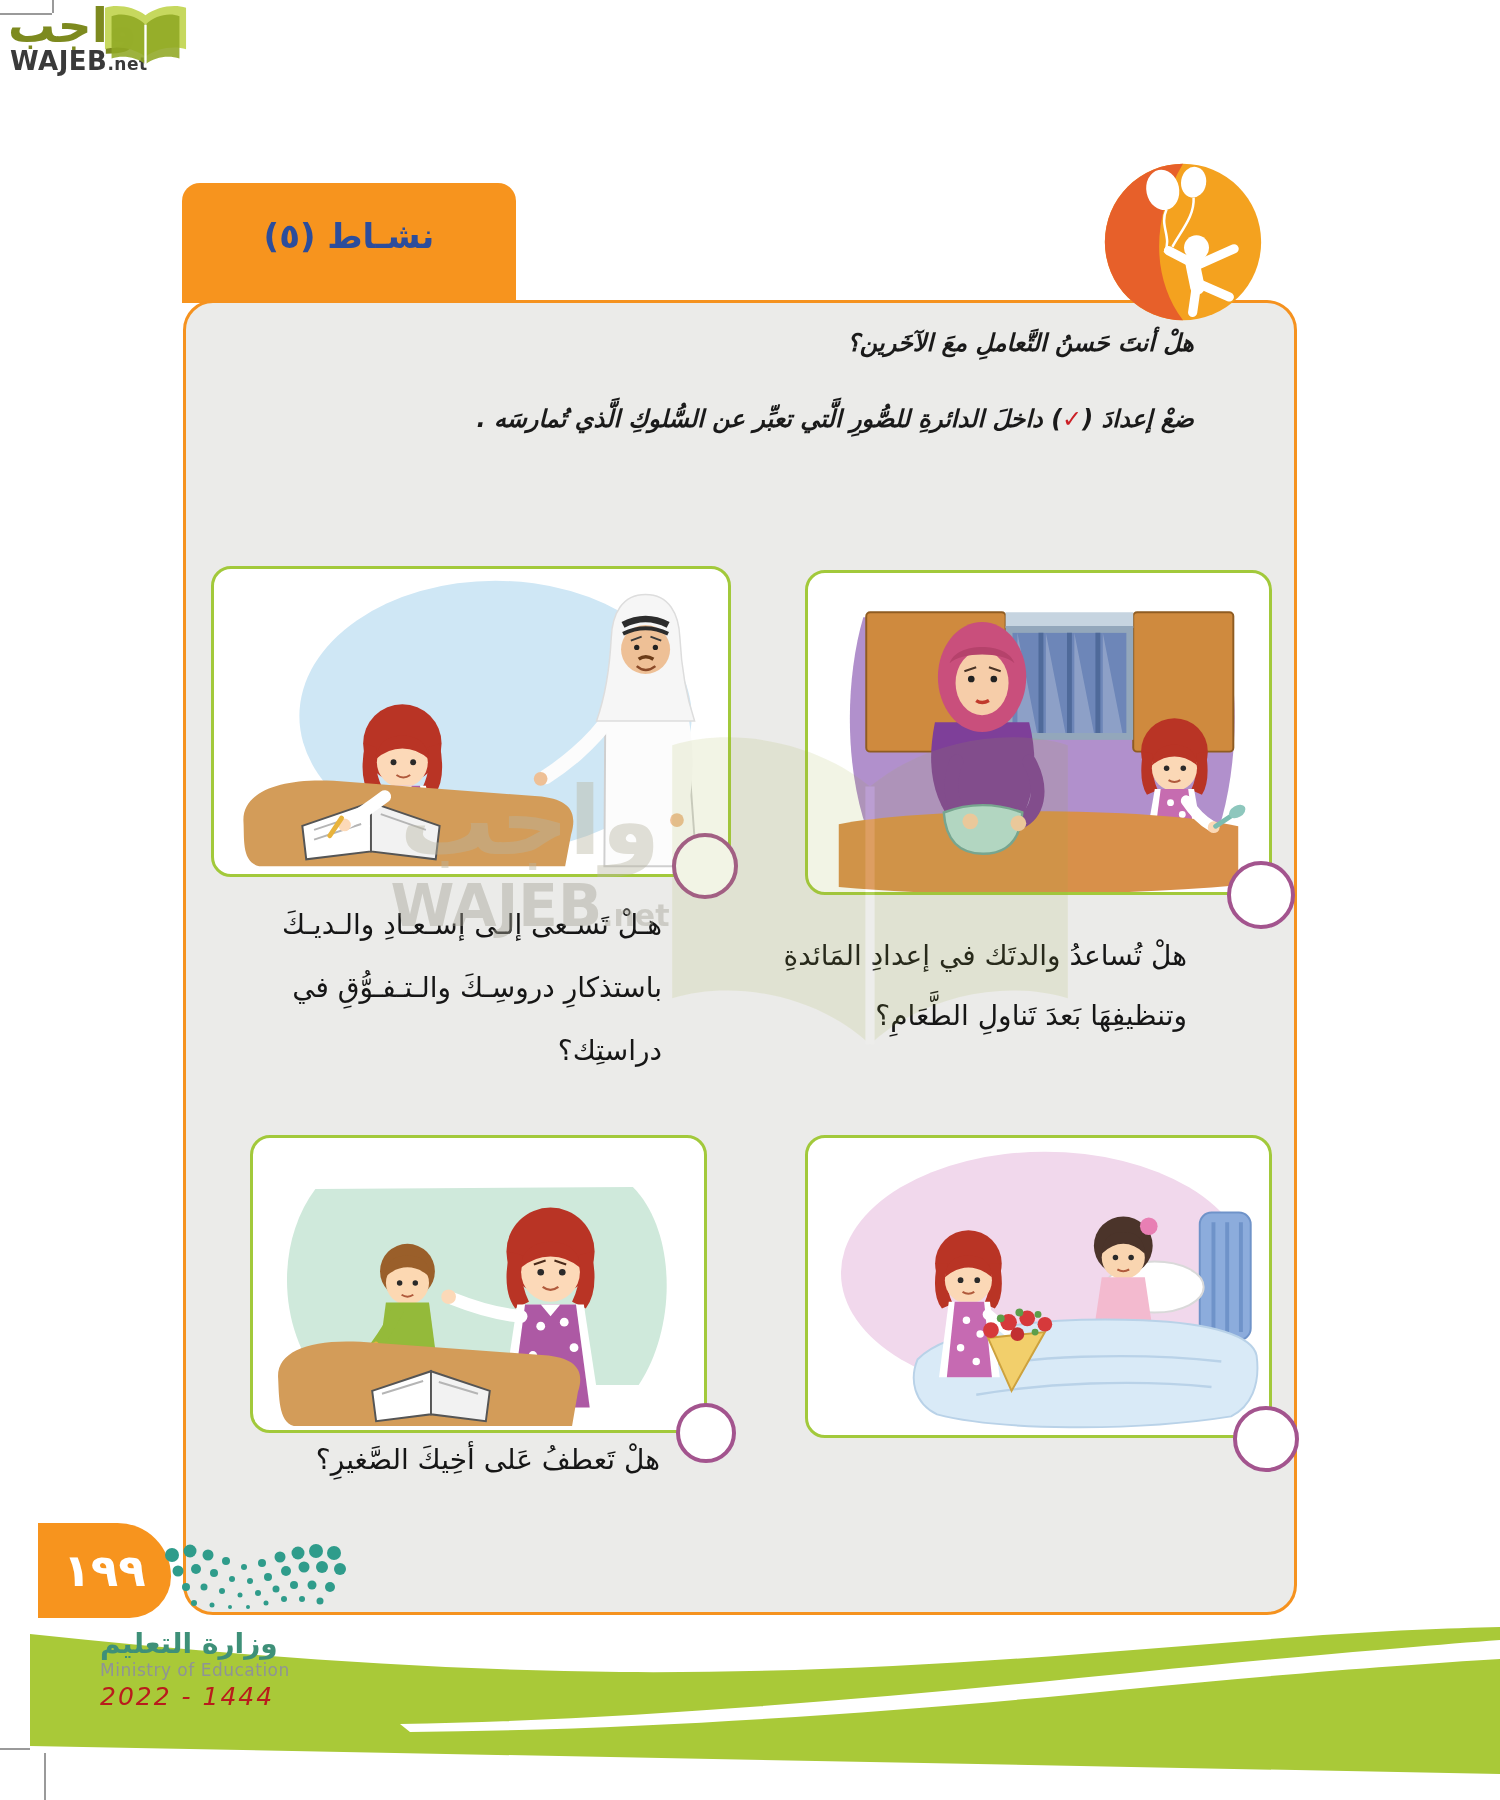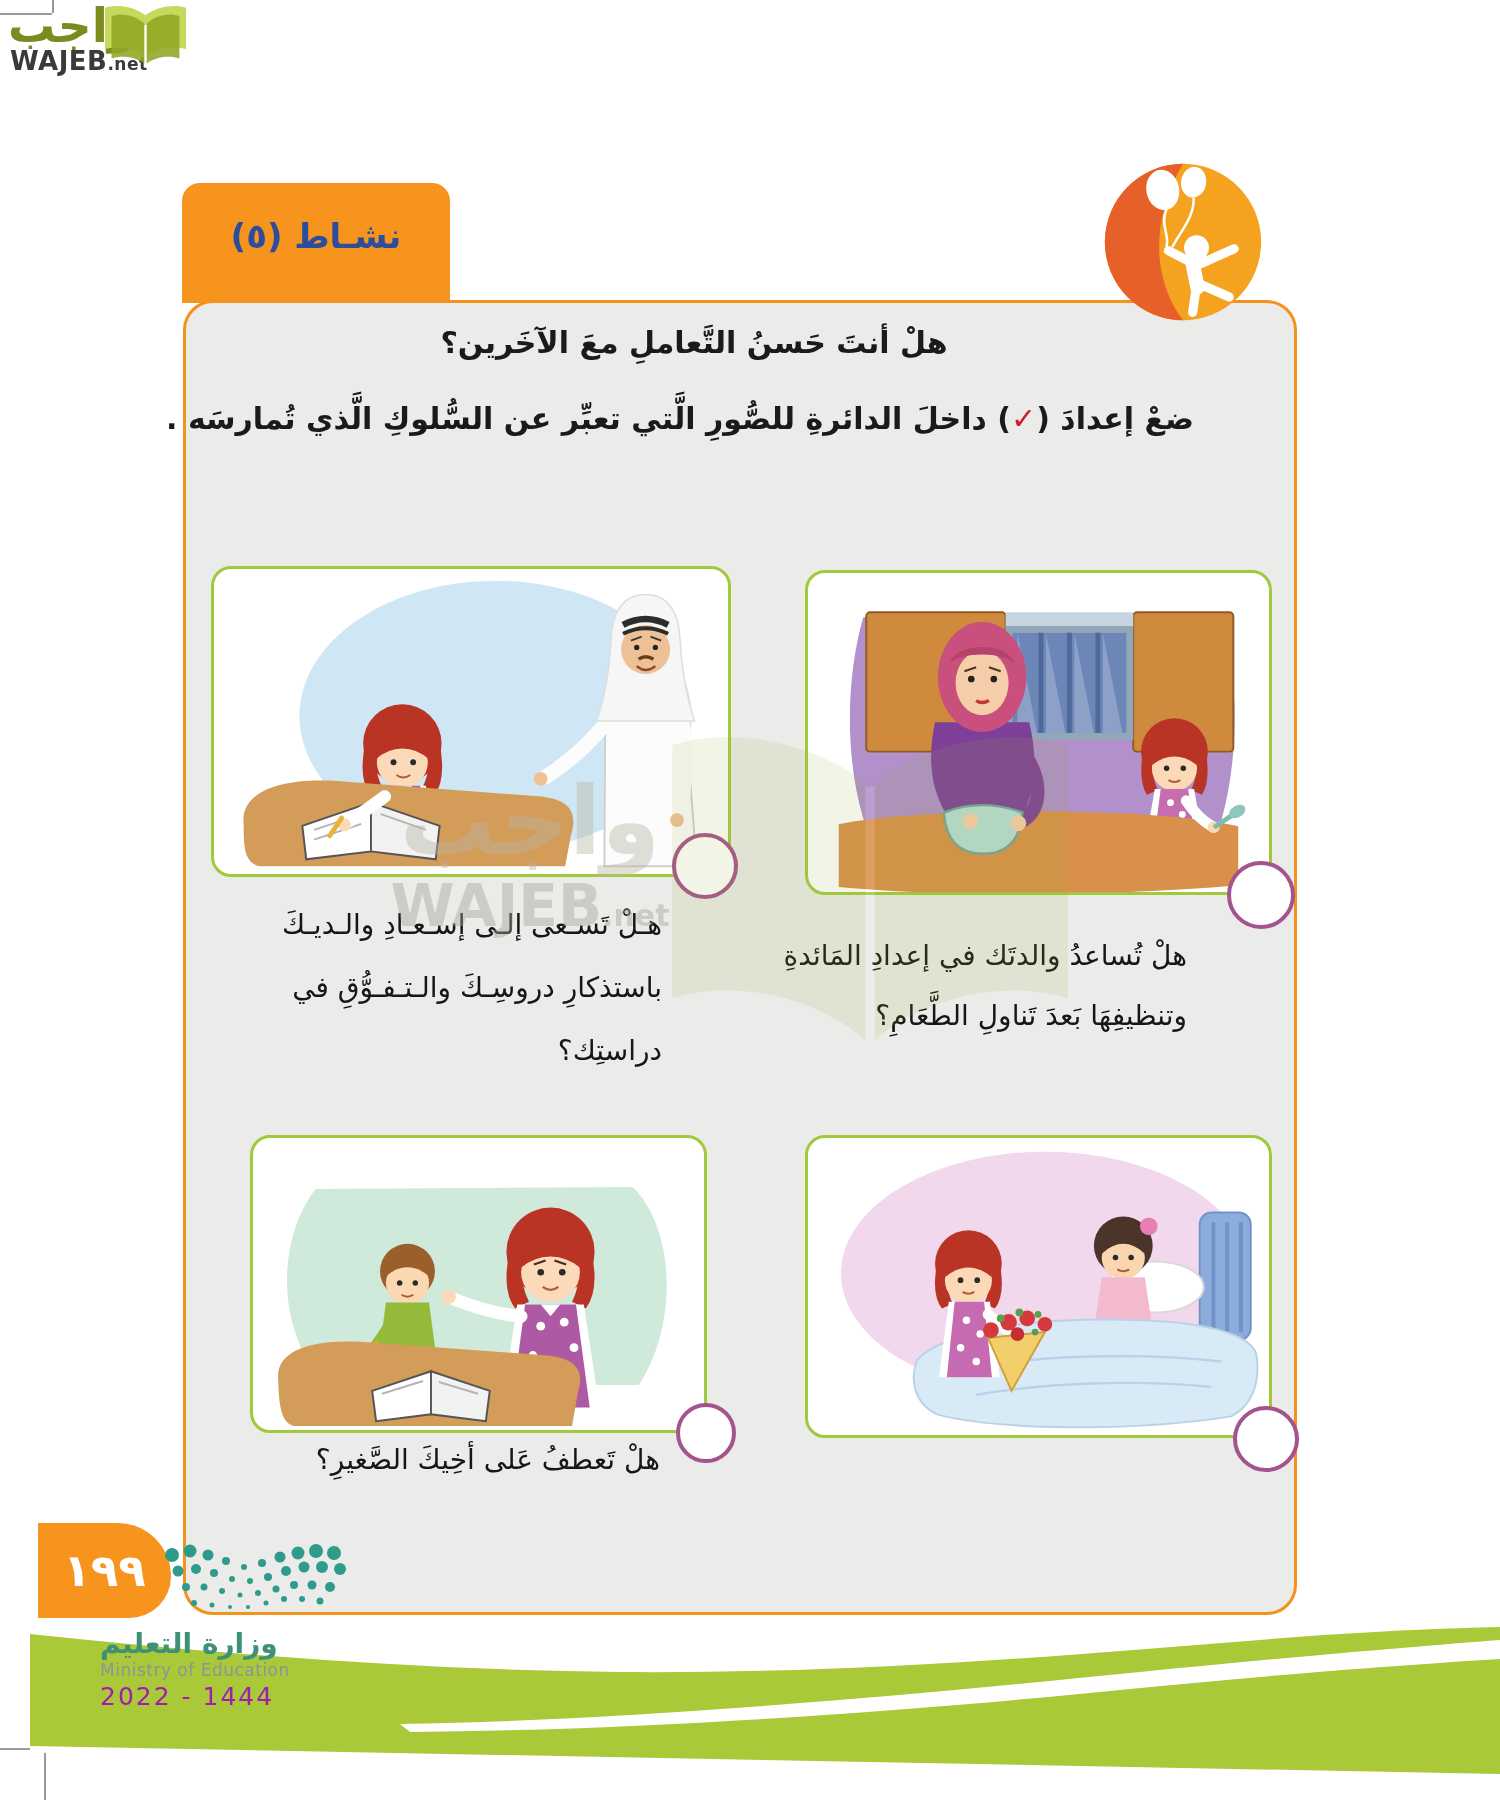--- a/index.html
+++ b/index.html
@@ -8,33 +8,33 @@
 
   .mark{position:absolute;background:#9a9a9a;}
 
   
   .logo-ar{position:absolute;left:8px;top:2px;font-size:47px;font-weight:bold;color:#7d8a1f;line-height:1;}
   .logo-en{position:absolute;left:10px;top:46px;font-size:26px;font-weight:bold;color:#3a3a3a;letter-spacing:.5px;}
   .logo-en .net{font-size:17px;font-weight:bold;color:#3a3a3a;}
   .logo-book{position:absolute;left:98px;top:2px;}
 
   
-  .tab{position:absolute;left:182px;top:183px;width:268px;height:120px;background:#f7941e;
+  .tab{position:absolute;left:182px;top:183px;width:334px;height:120px;background:#f7941e;
        border-radius:18px 18px 0 0;display:flex;align-items:center;justify-content:center;
        padding-bottom:14px;box-sizing:border-box;}
   .tab span{color:#2c4d9c;font-size:34px;font-weight:bold;}
 
   
   .panel{position:absolute;left:183px;top:300px;width:1114px;height:1315px;background:#ebebe9;
          border:3px solid #f5921f;border-radius:30px;box-sizing:border-box;z-index:1;}
 
   .icon-badge{position:absolute;left:1101px;top:160px;width:164px;height:164px;z-index:5;}
 
-  .question{position:absolute;right:306px;top:305px;width:1000px;direction:rtl;text-align:center;
-            color:#1a1a1a;font-size:30px;font-weight:bold;line-height:76px;z-index:3;}
+  .question{position:absolute;right:306px;top:305px;width:1000px;direction:rtl;text-align:right;
+            color:#1a1a1a;font-size:24px;font-weight:bold;line-height:76px;z-index:3;font-style:italic;}
   .question div{white-space:nowrap;}
   .question .check{color:#cb2026;font-weight:bold;}
 
   .card{position:absolute;background:#ffffff;border:3px solid #a2c93b;border-radius:20px;
         box-sizing:border-box;overflow:hidden;z-index:2;}
   .card svg{display:block;width:100%;height:100%;}
   #card1{left:211px;top:566px;width:520px;height:311px;}
   #card2{left:805px;top:570px;width:467px;height:325px;}
   #card3{left:250px;top:1135px;width:457px;height:298px;}
   #card4{left:805px;top:1135px;width:467px;height:303px;}
@@ -63,21 +63,21 @@
   #wm-text .wm-en .net{font-size:30px;}
 
   
   .badge{position:absolute;left:38px;top:1523px;width:133px;height:95px;background:#f7941e;
          border-radius:0 54px 42px 0;display:flex;align-items:center;justify-content:center;z-index:5;}
   .badge span{color:#ffffff;font-size:45px;font-weight:bold;}
   .moe-dots{position:absolute;left:162px;top:1541px;z-index:5;}
   .swoosh{position:absolute;left:0;top:1612px;z-index:2;}
   .ministry-ar{position:absolute;left:100px;top:1627px;font-size:28px;font-weight:bold;color:#3e9078;z-index:5;}
   .ministry-en{position:absolute;left:100px;top:1660px;font-size:17px;color:#8f9496;z-index:5;letter-spacing:.5px;}
-  .years{position:absolute;left:100px;top:1682px;font-size:25px;color:#a21caf;z-index:5;letter-spacing:2px;}
+  .years{position:absolute;left:100px;top:1682px;font-size:25px;color:#b91c1c;z-index:5;letter-spacing:2px;font-style:italic;}
 </style>
 </head>
 <body>
 
 <div id="page">
 
   <div class="mark" style="left:0;top:13px;width:52px;height:2px;"></div>
   <div class="mark" style="left:52px;top:0;width:2px;height:13px;"></div>
   <div class="mark" style="left:0;top:1748px;width:30px;height:2px;"></div>
   <div class="mark" style="left:44px;top:1753px;width:2px;height:47px;"></div>

